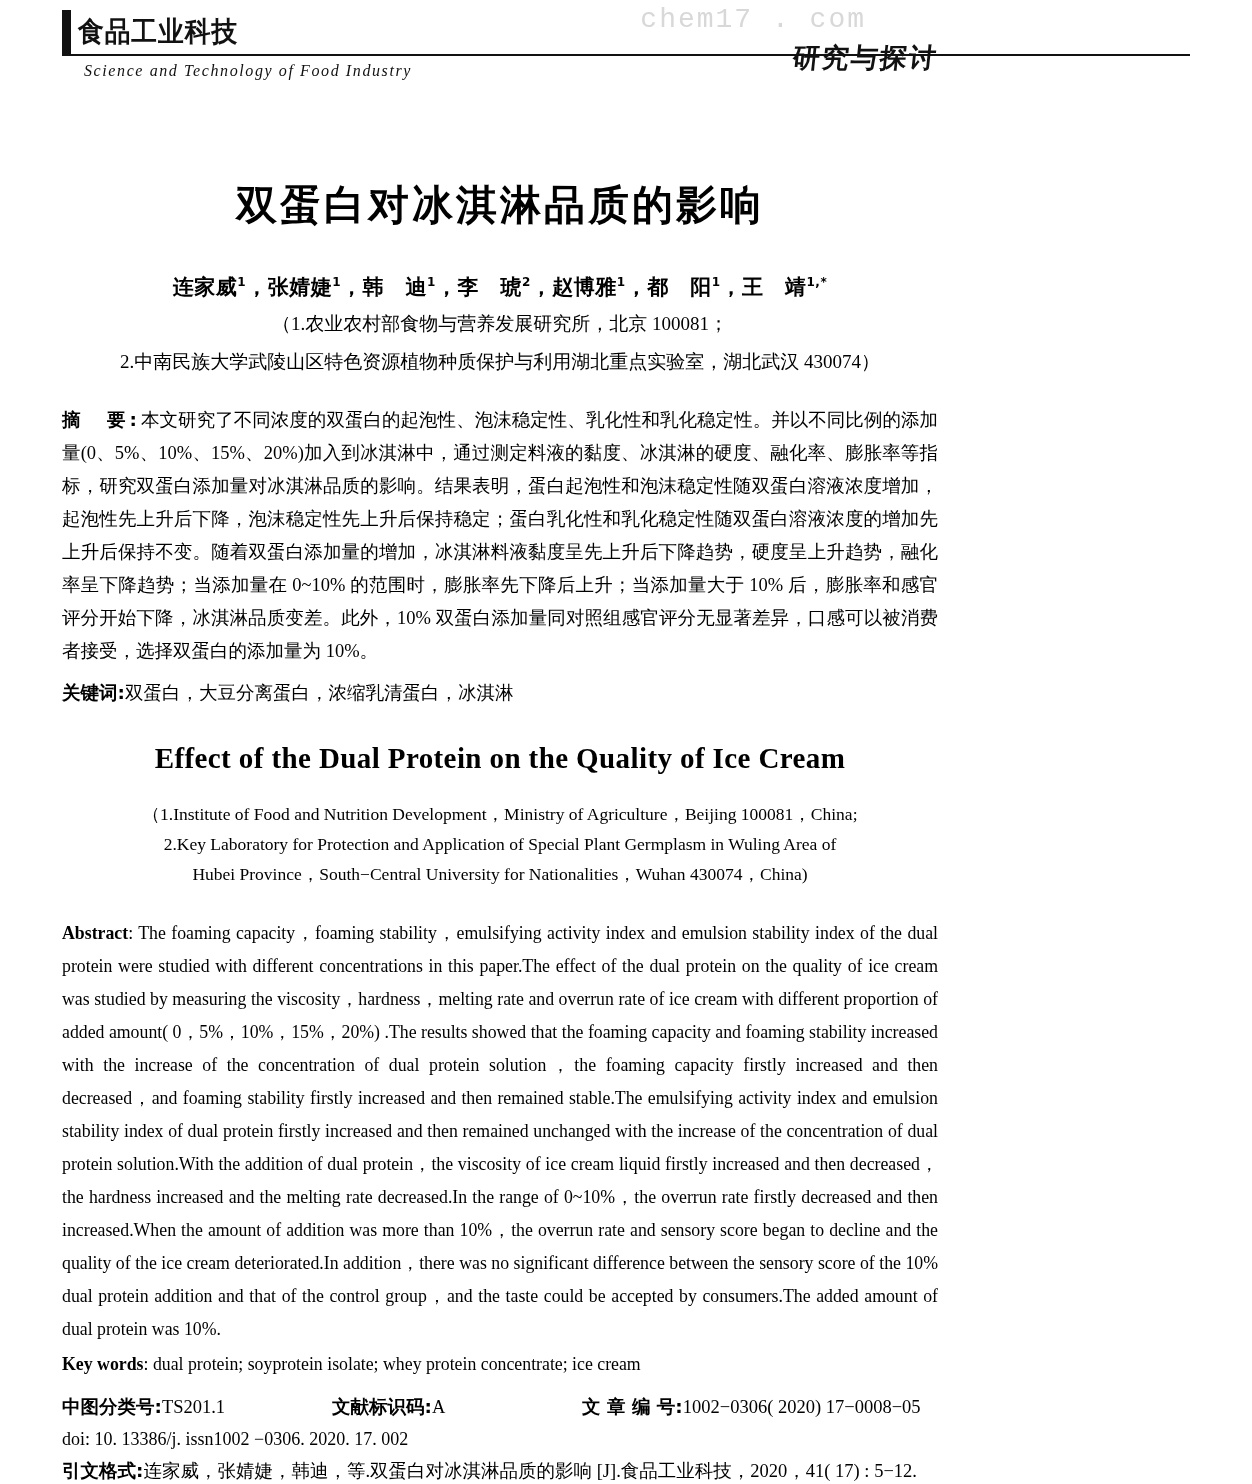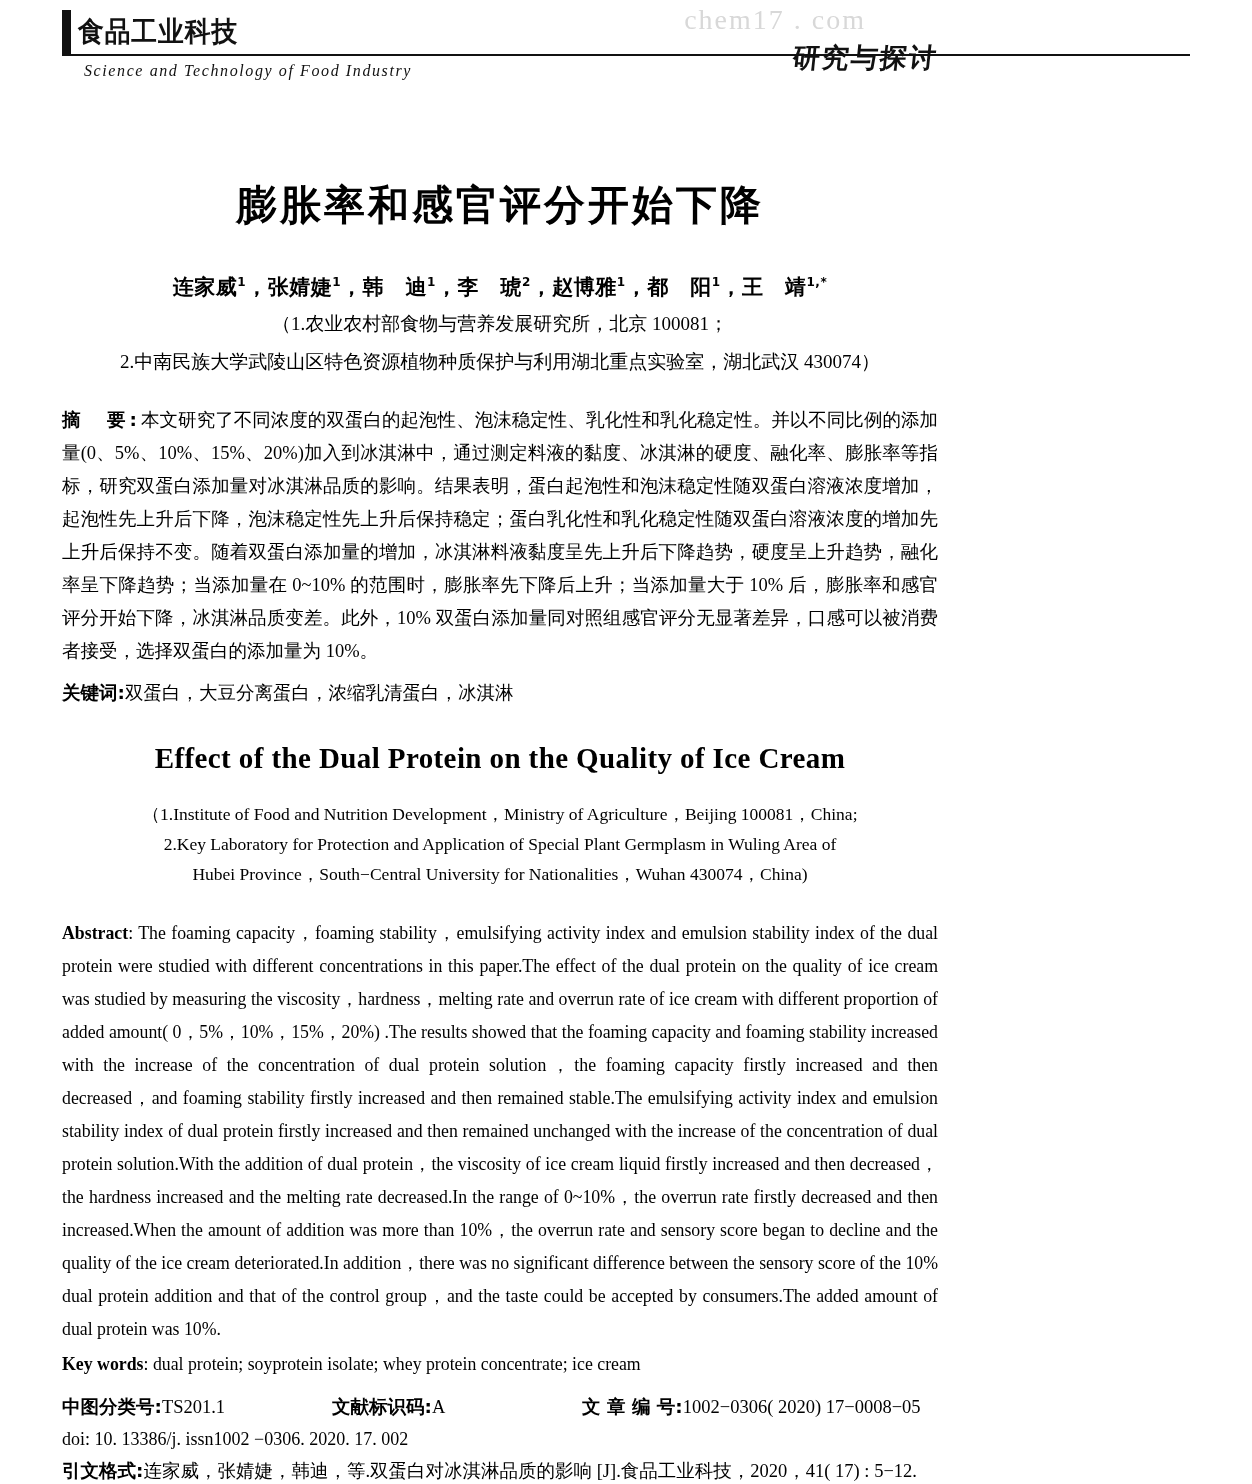--- a/index.html
+++ b/index.html
@@ -68,21 +68,21 @@
     font-family: "Liberation Serif", serif;
     font-style: italic;
     font-size: 16px;
     letter-spacing: 1.6px;
     color: #111;
   }
   .watermark {
     position: absolute;
     right: 72px;
     top: 4px;
-    font-family: Liberation Serif, serif;
+    font-family: Liberation Mono, monospace;
     font-size: 28px;
     color: #d8d8d8;
     letter-spacing: 2px;
   }
   .column-tag {
     position: absolute;
     right: 0;
     top: 40px;
     font-family: "DejaVu Sans", sans-serif;
     font-weight: bold;
@@ -219,21 +219,21 @@
     <div class="journal-logo-box">
       <div class="logo-bar"></div>
       <div class="journal-cn">食品工业科技</div>
     </div>
     <div class="masthead-rule"></div>
     <div class="journal-en">Science  and  Technology  of  Food  Industry</div>
     <div class="watermark">chem17 . com</div>
     <div class="column-tag">研究与探讨</div>
   </div>
 
-  <h1 class="title-cn">膨胀率和感官评分开始下降</h1>
+  <h1 class="title-cn">双蛋白对冰淇淋品质的影响</h1>
 
   <div class="authors-cn">连家威<sup>1</sup>，张婧婕<sup>1</sup>，韩　迪<sup>1</sup>，李　琥<sup>2</sup>，赵博雅<sup>1</sup>，都　阳<sup>1</sup>，王　靖<sup>1,*</sup></div>
 
   <div class="affil-cn">（1.农业农村部食物与营养发展研究所，北京 100081；</div>
   <div class="affil-cn">2.中南民族大学武陵山区特色资源植物种质保护与利用湖北重点实验室，湖北武汉 430074）</div>
 
   <div class="abs-cn"><span class="lead">摘　要:</span><span>本文研究了不同浓度的双蛋白的起泡性、泡沫稳定性、乳化性和乳化稳定性。并以不同比例的添加量(0、5%、10%、15%、20%)加入到冰淇淋中，通过测定料液的黏度、冰淇淋的硬度、融化率、膨胀率等指标，研究双蛋白添加量对冰淇淋品质的影响。结果表明，蛋白起泡性和泡沫稳定性随双蛋白溶液浓度增加，起泡性先上升后下降，泡沫稳定性先上升后保持稳定；蛋白乳化性和乳化稳定性随双蛋白溶液浓度的增加先上升后保持不变。随着双蛋白添加量的增加，冰淇淋料液黏度呈先上升后下降趋势，硬度呈上升趋势，融化率呈下降趋势；当添加量在 0~10% 的范围时，膨胀率先下降后上升；当添加量大于 10% 后，膨胀率和感官评分开始下降，冰淇淋品质变差。此外，10% 双蛋白添加量同对照组感官评分无显著差异，口感可以被消费者接受，选择双蛋白的添加量为 10%。</span></div>
 
   <div class="kw-cn"><span class="lead">关键词:</span><span>双蛋白，大豆分离蛋白，浓缩乳清蛋白，冰淇淋</span></div>
 

